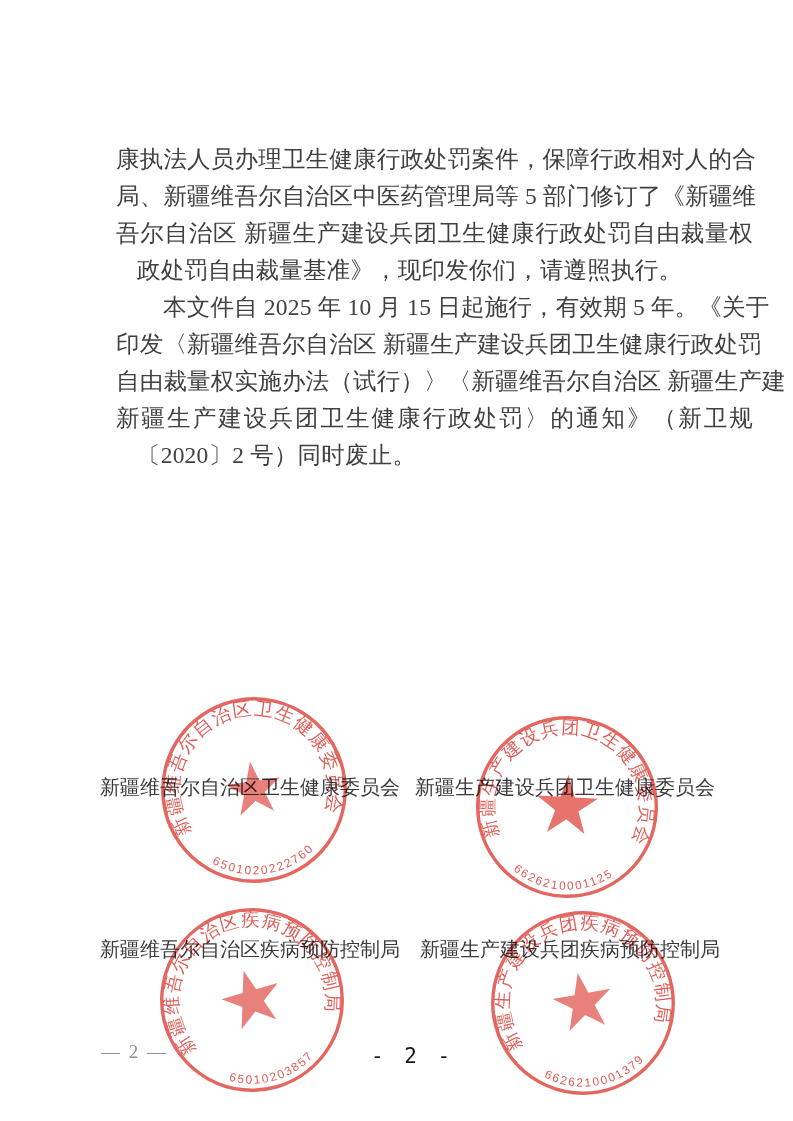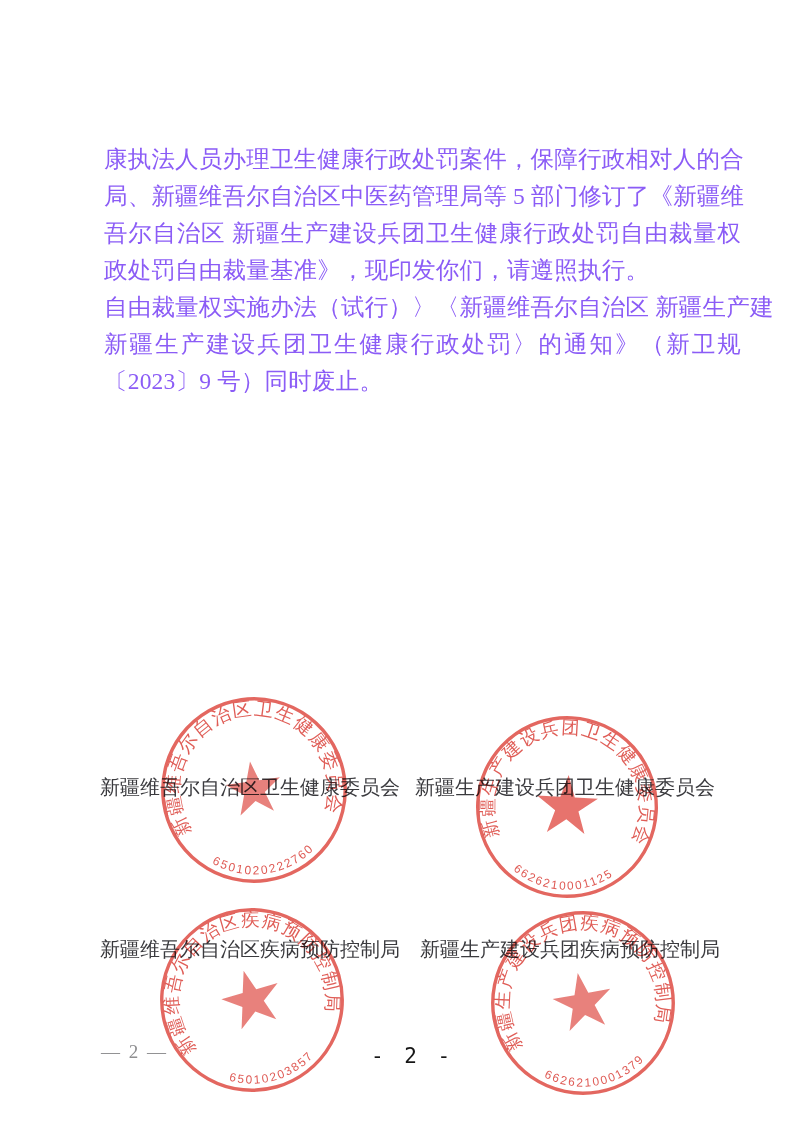--- a/index.html
+++ b/index.html
@@ -6,34 +6,35 @@
   .page{
     position:relative;
     width:793px;height:1121px;
     background:#ffffff;
     overflow:hidden;
     font-family:"Liberation Serif","DejaVu Serif",serif;
   }
   
   .doc-text{
     position:absolute;
-    left:104px;top:141px;width:637px;
+    left:116px;top:141px;width:637px;
     font-size:23.5px;
     line-height:37px;
-    color:#8b5cf6;
+    color:#404040;
     letter-spacing:0.2px;
   }
   .doc-line{
     white-space:nowrap;
     text-align:justify;
     text-align-last:justify;
     text-justify:inter-character;
   }
   .doc-line.last{
     text-align-last:left;
+    margin-left:21px;
   }
   .doc-line.indent{ text-indent:47px; }
 
   
   .sig-label{
     position:absolute;
     font-size:20px;
     color:#3a3a3e;
     letter-spacing:0;
     white-space:nowrap;
@@ -67,23 +68,25 @@
 </head>
 <body>
 
 <div class="page">
 
   <div class="doc-text">
     <div class="doc-line">康执法人员办理卫生健康行政处罚案件，保障行政相对人的合</div>
     <div class="doc-line">局、新疆维吾尔自治区中医药管理局等 5 部门修订了《新疆维</div>
     <div class="doc-line">吾尔自治区 新疆生产建设兵团卫生健康行政处罚自由裁量权</div>
     <div class="doc-line last">政处罚自由裁量基准》，现印发你们，请遵照执行。</div>
+    <div class="doc-line indent">本文件自 2025 年 10 月 15 日起施行，有效期 5 年。《关于</div>
+    <div class="doc-line">印发〈新疆维吾尔自治区 新疆生产建设兵团卫生健康行政处罚</div>
     <div class="doc-line">自由裁量权实施办法（试行）〉〈新疆维吾尔自治区 新疆生产建</div>
     <div class="doc-line">新疆生产建设兵团卫生健康行政处罚〉的通知》（新卫规</div>
-    <div class="doc-line last">〔2023〕9 号）同时废止。</div>
+    <div class="doc-line last">〔2020〕2 号）同时废止。</div>
   </div>
 
   <div class="sig-label" style="left:100px;top:774px;">新疆维吾尔自治区卫生健康委员会</div>
   <div class="sig-label" style="left:415px;top:774px;">新疆生产建设兵团卫生健康委员会</div>
   <div class="sig-label" style="left:100px;top:936px;">新疆维吾尔自治区疾病预防控制局</div>
   <div class="sig-label" style="left:420px;top:936px;">新疆生产建设兵团疾病预防控制局</div>
 
   <svg class="seal" style="left:158px;top:694px;transform:rotate(-8deg);" width="192" height="192" viewBox="0 0 200 200">
     <defs>
       <path id="s1top" d="M 29.3,133 A 78,78 0 1 1 170.7,133" fill="none"></path>

